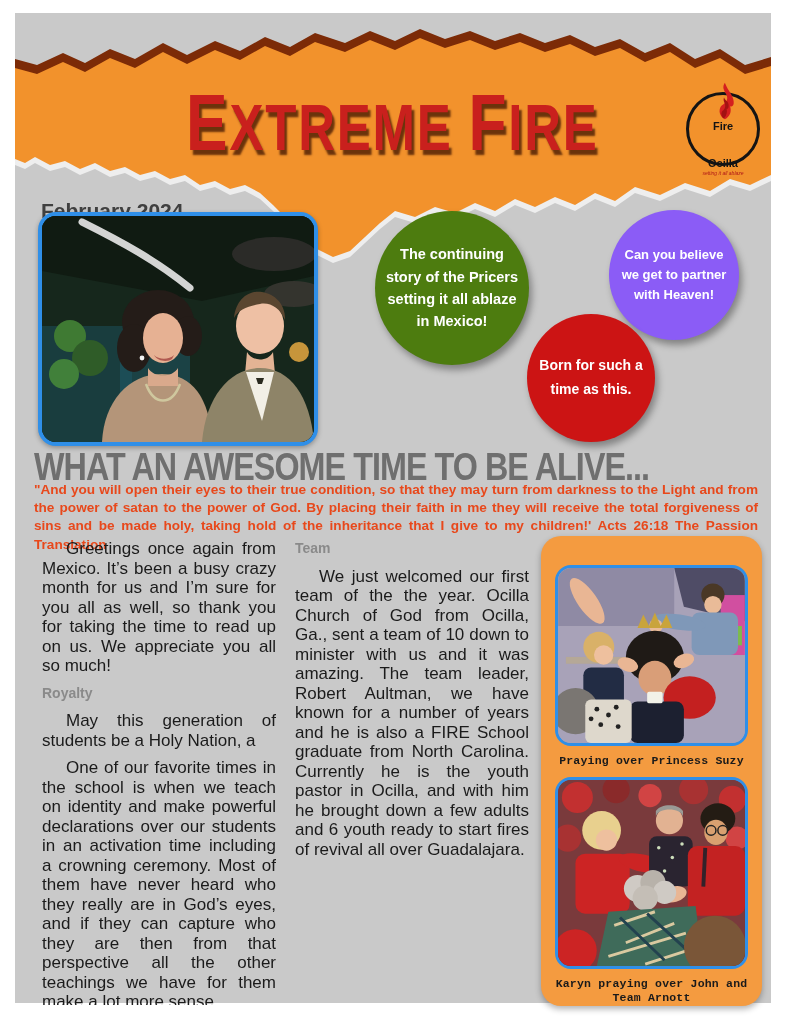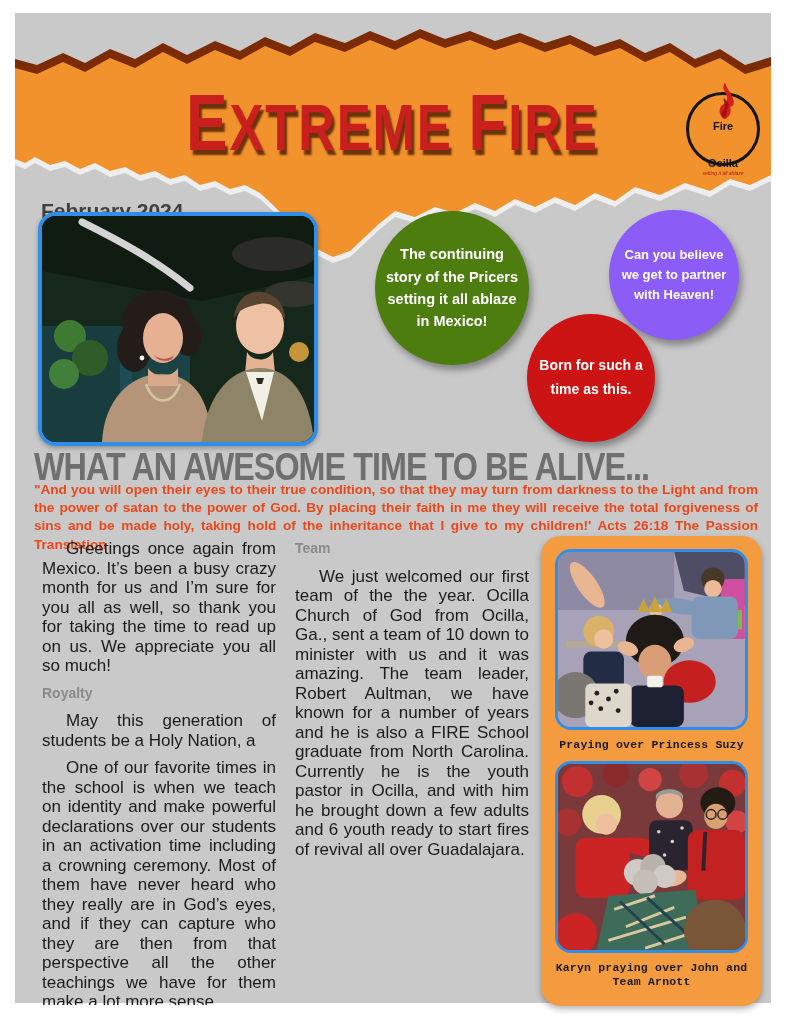--- a/index.html
+++ b/index.html
@@ -55,21 +55,21 @@
     color:#1b1b1b;font-size:17px;line-height:19.5px;text-align:justify;}
   .column-left{left:34px;}
   .column-right{left:287px;}
   .column p{margin:8px;}
   .column p.indent{text-indent:24px;}
   .section-heading{font-weight:700;font-size:14px;color:#8a8a8a;margin:10px 0 2px 0;text-align:left;}
   
   .sidebar-card{
     position:absolute;left:541px;top:536px;width:221px;height:470px;background:#f49b40;
     border-radius:20px;box-shadow:0 3px 6px rgba(0,0,0,.3);text-align:center;box-sizing:border-box;
-    padding-top:13px;
+    padding-top:29px;
   }
   .sidebar-photo{
     width:193px;height:181px;margin:0 auto;border:3px solid #2f8fe8;border-radius:16px;
     overflow:hidden;background:#a8a2b8;box-sizing:border-box;
   }
   .sidebar-photo.second{height:192px;margin-top:9px;background:#7a3a3c;}
   .sidebar-caption{
     font-family:"Liberation Mono",monospace;font-weight:700;font-size:11.5px;line-height:14px;
     color:#1a1a1a;margin-top:8px;letter-spacing:.2px;
   }

